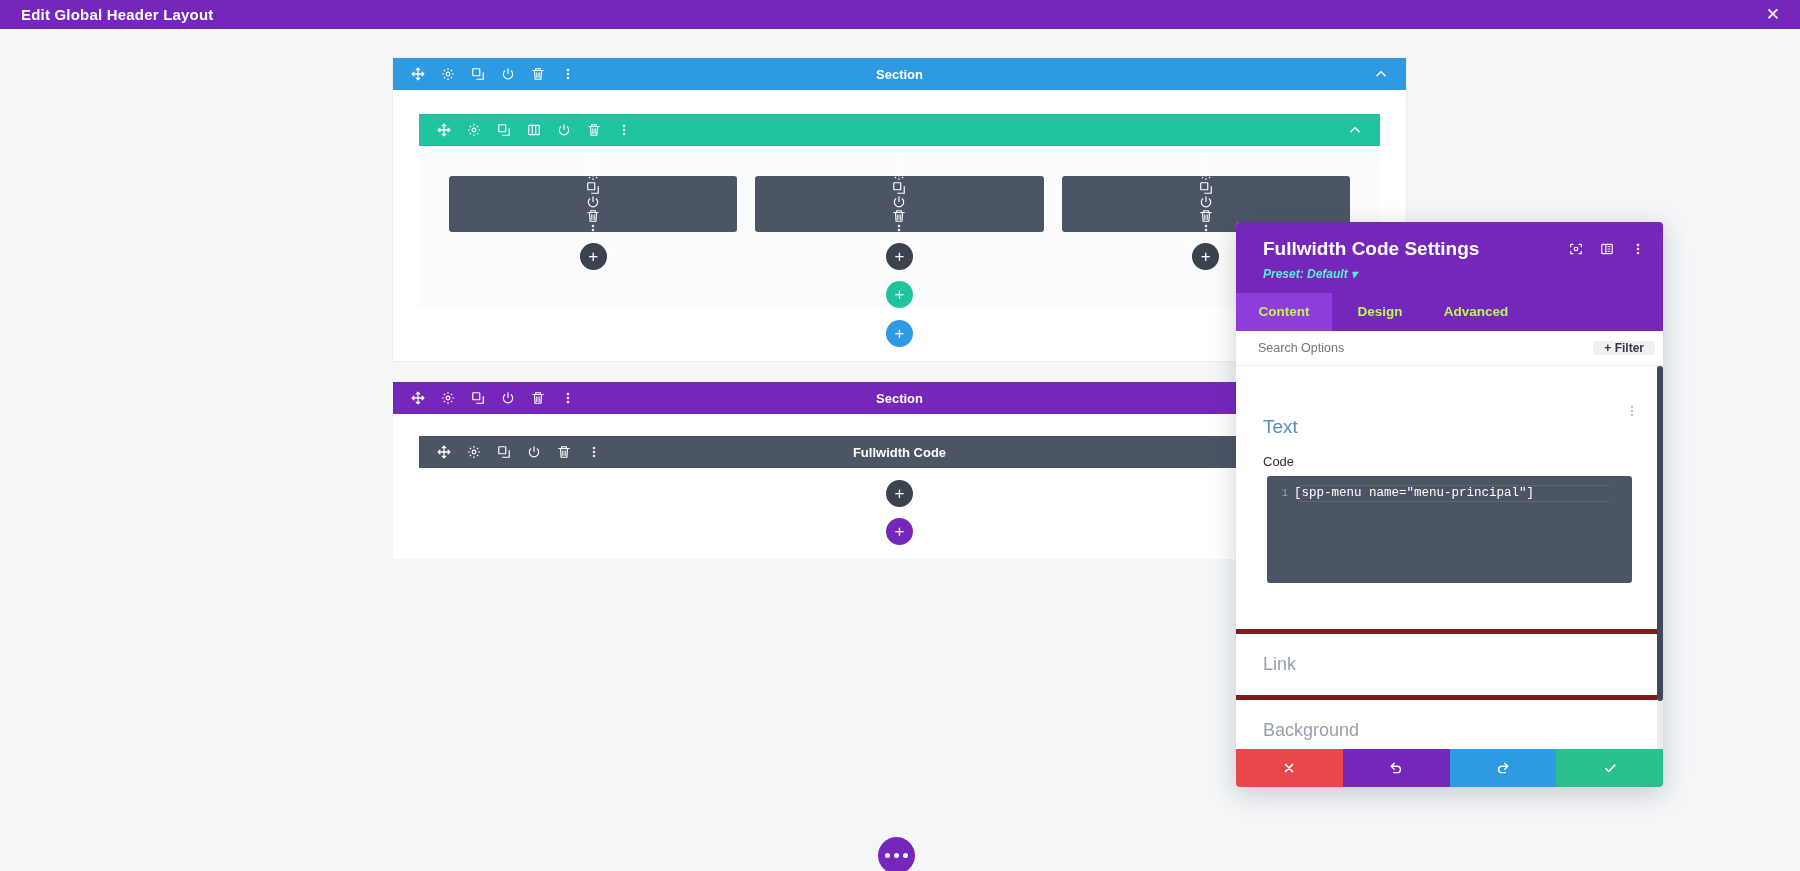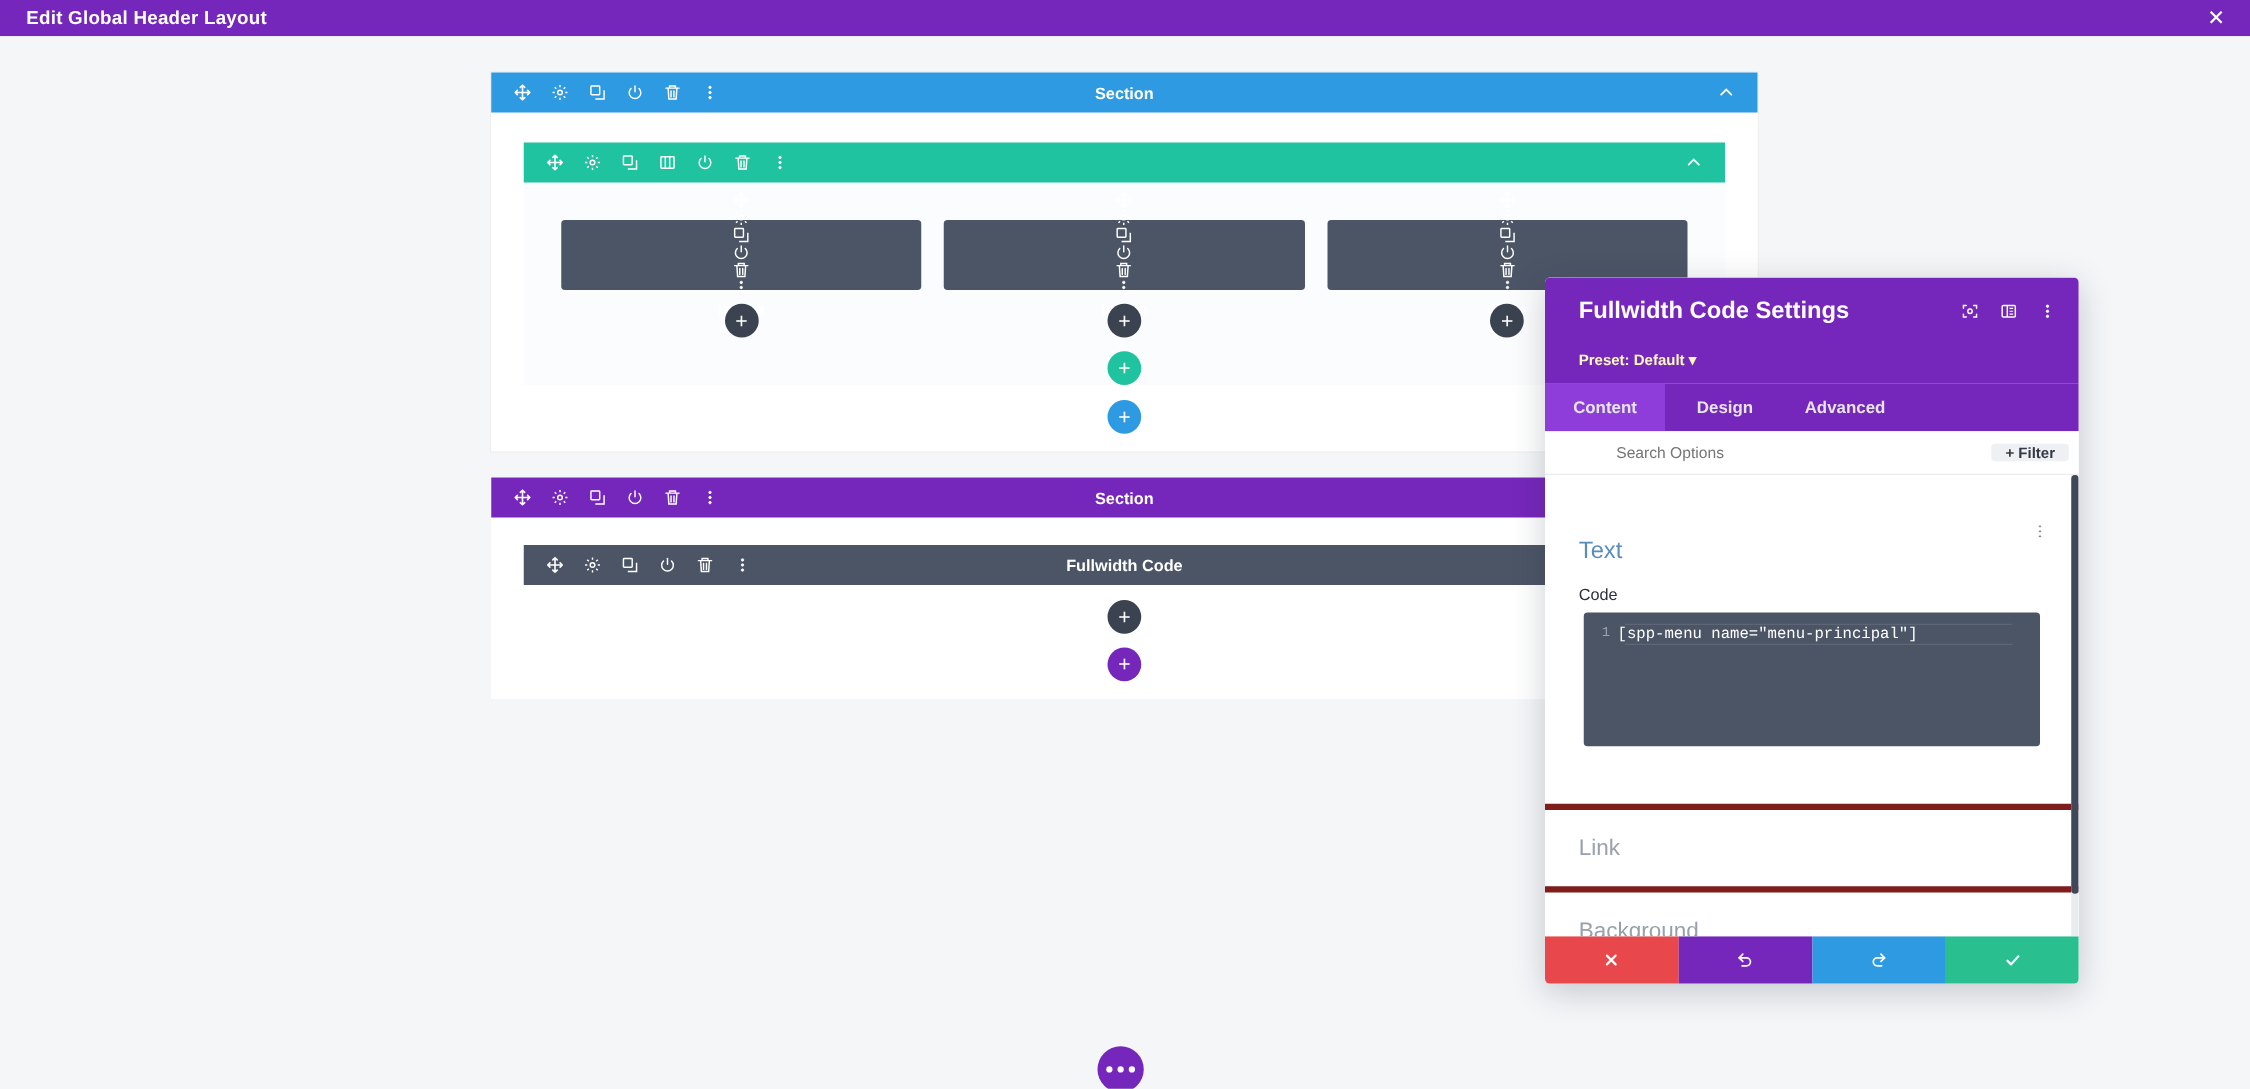--- a/index.html
+++ b/index.html
@@ -117,37 +117,37 @@
     position: absolute; left: 1236px; top: 222px; width: 427px; height: 565px;
     background: #fff; border-radius: 4px;
     box-shadow: 0 6px 26px rgba(30,40,60,.22);
     display: flex; flex-direction: column; overflow: hidden;
   }
   .panel-head {
     background: #7627bb; padding: 16px 18px 12px 27px;
     display: flex; align-items: flex-start;
   }
   .panel-title { color: #fff; font-size: 19px; font-weight: bold; }
-  .panel-preset { color: #fef9c3; font-size: 12px; font-weight: bold; margin-top: 21px; }
+  .panel-preset { color: #5eead4; font-size: 12px; font-weight: bold; margin-top: 7px; font-style: italic; }
   .panel-head-icons { margin-left: auto; display: flex; align-items: center; gap: 17px; padding-top: 4px; }
 
   .tabs { display: flex; background: #7627bb; }
   .tab {
     padding: 11px 0 12px 0; width: 96px; text-align: center;
-    color: #e5e5e5; font-size: 13.5px; font-weight: bold; cursor: pointer;
+    color: #bef264; font-size: 13.5px; font-weight: bold; cursor: pointer;
   }
   .tab.active { background: #8e3ddb; }
 
   .searchrow {
     display: flex; align-items: center; height: 35px;
     border-bottom: 1px solid #eaecef; padding: 0 8px 0 22px; background: #fff;
   }
   .searchrow input {
     border: none; outline: none; flex: 1; font-size: 12.5px;
-    color: #1d4ed8; font-family: "Liberation Sans", sans-serif; background: transparent; margin-left: 35px;
+    color: #1d4ed8; font-family: "Liberation Sans", sans-serif; background: transparent;
   }
   .filter-btn {
     background: #eef0f3; color: #333a45; font-size: 12px; font-weight: bold;
     padding: 0 11px; border-radius: 3px; cursor: pointer; white-space: nowrap;
   }
 
   .panel-body { flex: 1; overflow: hidden; position: relative; background: #fff; }
   .scrolltrack {
     position: absolute; right: 0; top: 0; width: 6px; height: 100%;
     background: #e9ecef;

